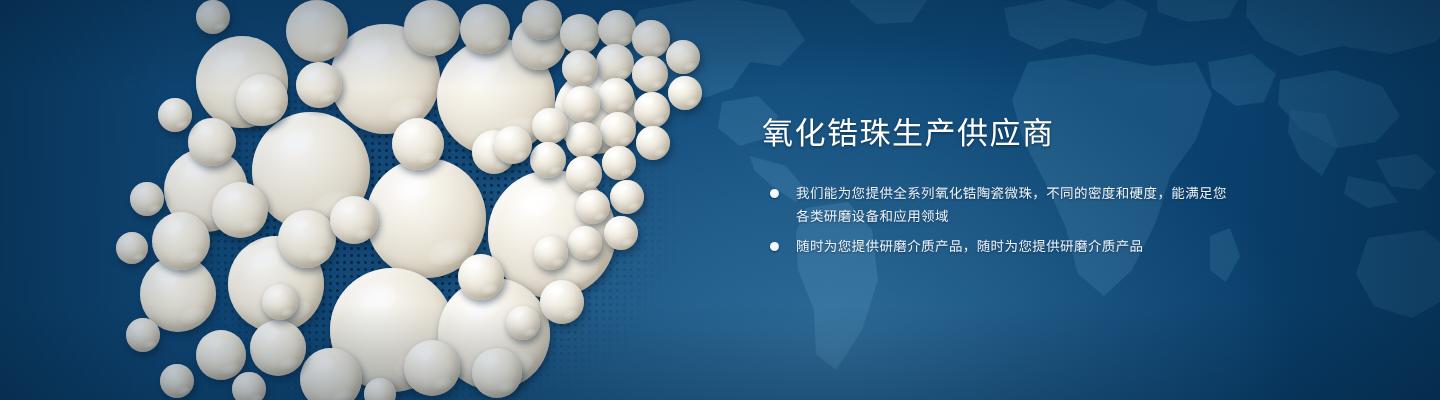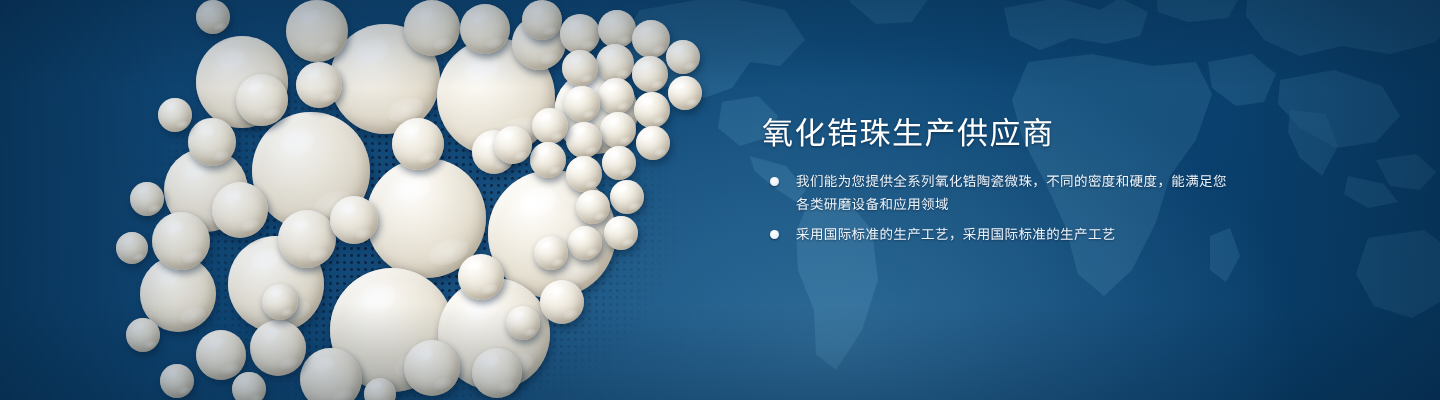--- a/index.html
+++ b/index.html
@@ -124,21 +124,21 @@
     font-size: 31px;
     font-weight: 400;
     letter-spacing: 1.5px;
     color: #ffffff;
     text-shadow: 0 1px 3px rgba(3,22,44,0.55);
     white-space: nowrap;
   }
   .bullets {
     position: absolute;
     left: 2px;
-    top: 170px;
+    top: 182px;
     width: 470px;
     list-style: none;
     margin: 0;
     padding: 0;
   }
   .bullet {
     position: relative;
     padding-left: 32px;
     margin-bottom: 7px;
     font-size: 13.5px;
@@ -284,18 +284,18 @@
   <div class="copy">
     <div class="headline">氧化锆珠生产供应商</div>
 
     <ul class="bullets">
       <li class="bullet">
         <span class="dot"></span>
         <span>我们能为您提供全系列氧化锆陶瓷微珠，不同的密度和硬度，能满足您各类研磨设备和应用领域</span>
       </li>
       <li class="bullet">
         <span class="dot"></span>
-        <span>采用国际标准的生产工艺，采用国际标准的生产工艺</span>
+        <span>随时为您提供研磨介质产品，随时为您提供研磨介质产品</span>
       </li>
     </ul>
   </div>
 
 </div>
 
 </body></html>

